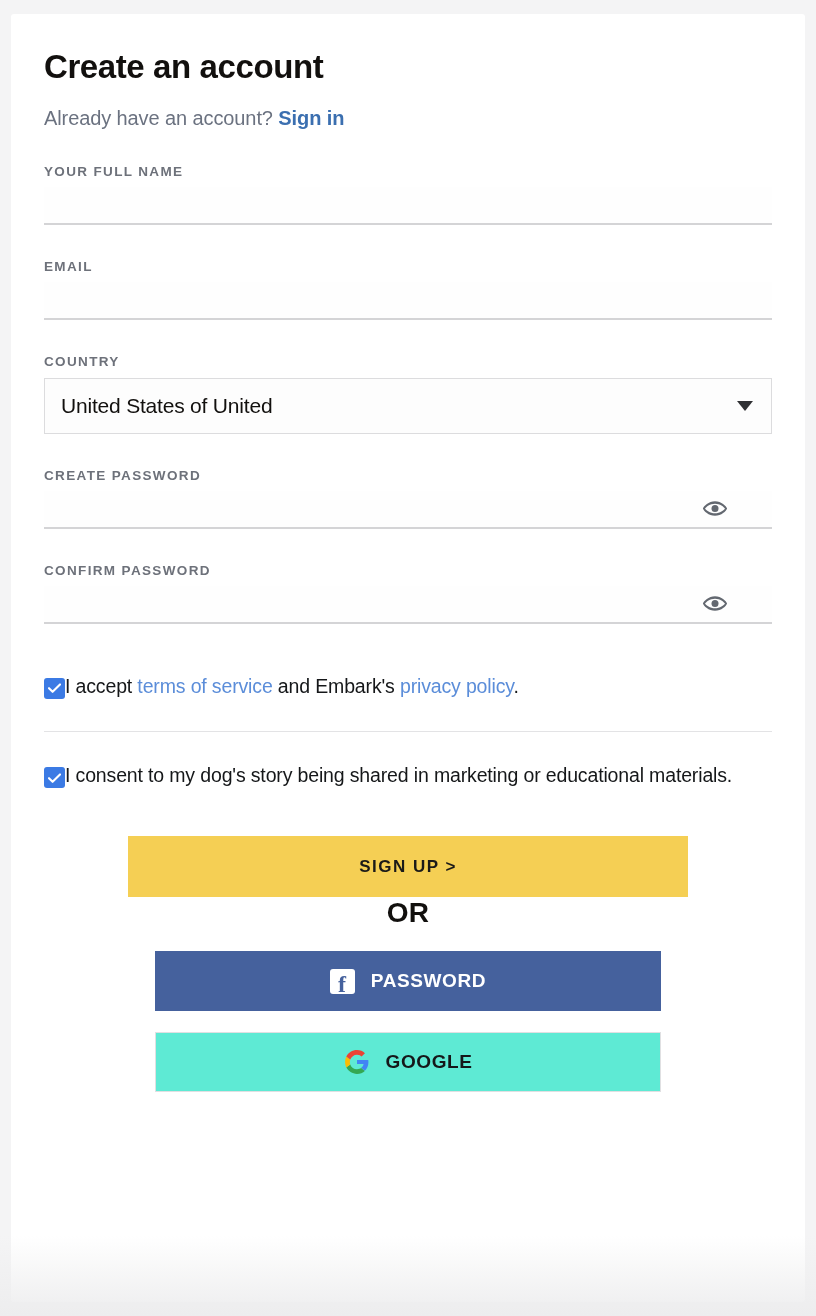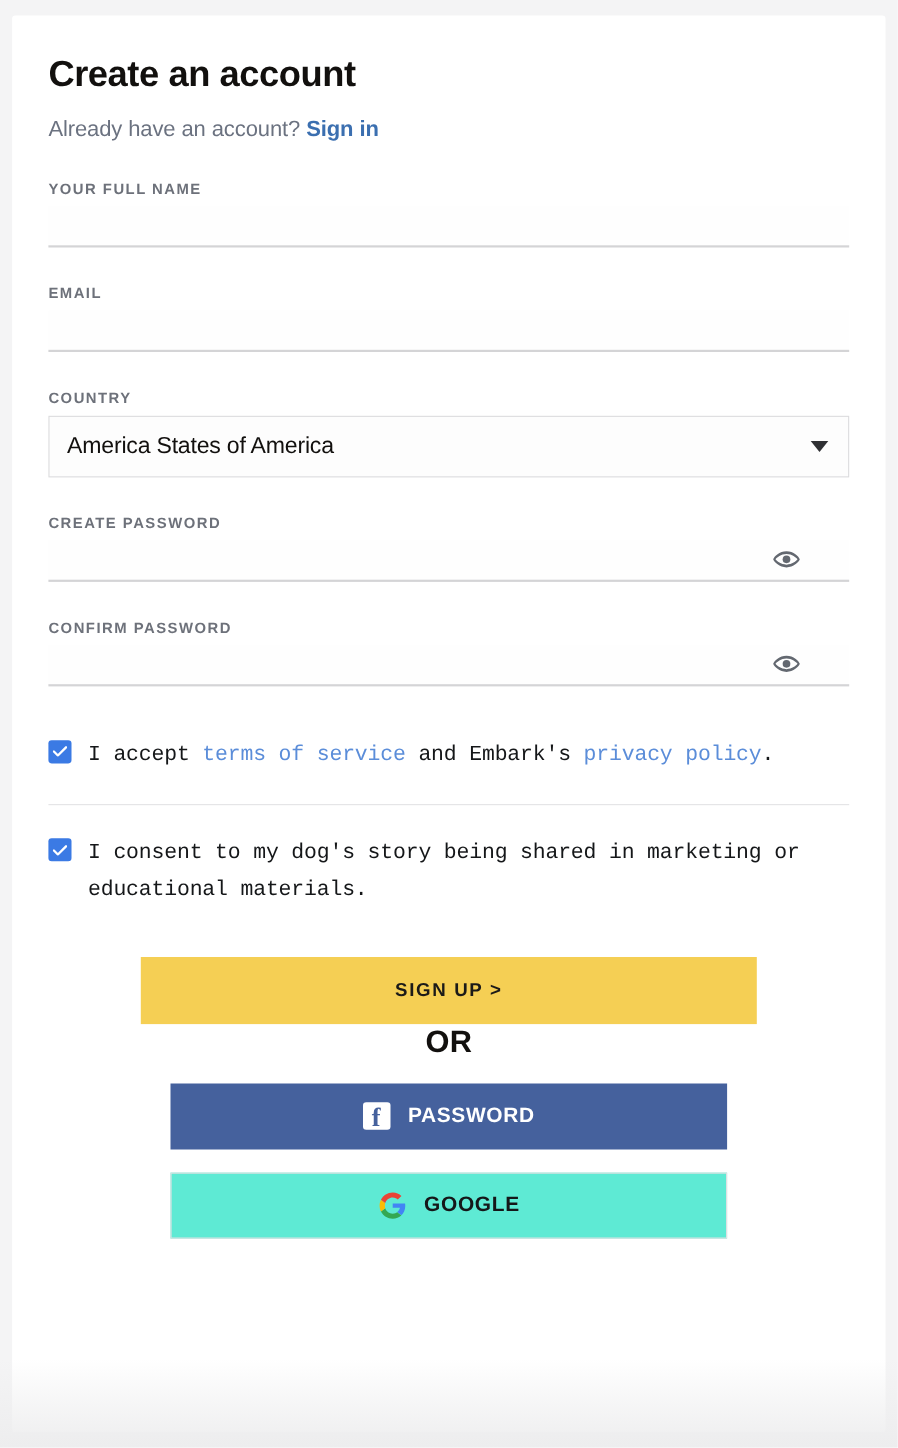--- a/index.html
+++ b/index.html
@@ -134,23 +134,21 @@
     width: 0;
     height: 0;
     border-left: 8px solid transparent;
     border-right: 8px solid transparent;
     border-top: 10px solid #2f3033;
   }
 
   
   .consent {
     display: flex;
-    align-items: flex-start;
-    gap: 15px;
-    font-family: Liberation Mono, monospace;
+    align-items: center;
   }
 
   .consent-terms { margin-top: 46px; }
   .consent-marketing { margin-top: 27px; }
 
   .checkbox {
     flex: 0 0 auto;
     width: 21px;
     height: 21px;
     margin-top: 3px;
@@ -291,21 +289,21 @@
       <div class="field">
         <div class="field-label">EMAIL</div>
         <div class="field-underline">
           <input type="text" value="" placeholder="" style="">
         </div>
       </div>
 
       <div class="field">
         <div class="field-label">COUNTRY</div>
         <div class="select-wrap">
-          <span class="select-value">America States of America</span>
+          <span class="select-value">United States of United</span>
           <span class="select-arrow"></span>
         </div>
       </div>
 
       <div class="field">
         <div class="field-label">CREATE PASSWORD</div>
         <div class="field-underline">
           <input type="password" value="" placeholder="" style="">
           <button class="eye-btn">
             <svg width="26" height="17" viewBox="0 0 26 17">

